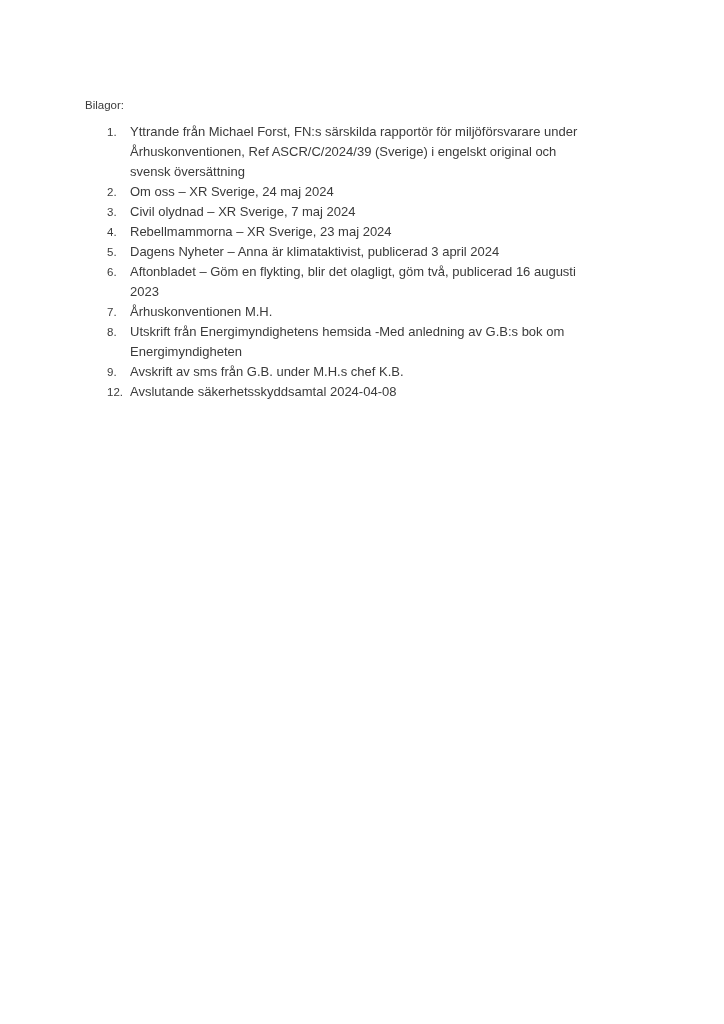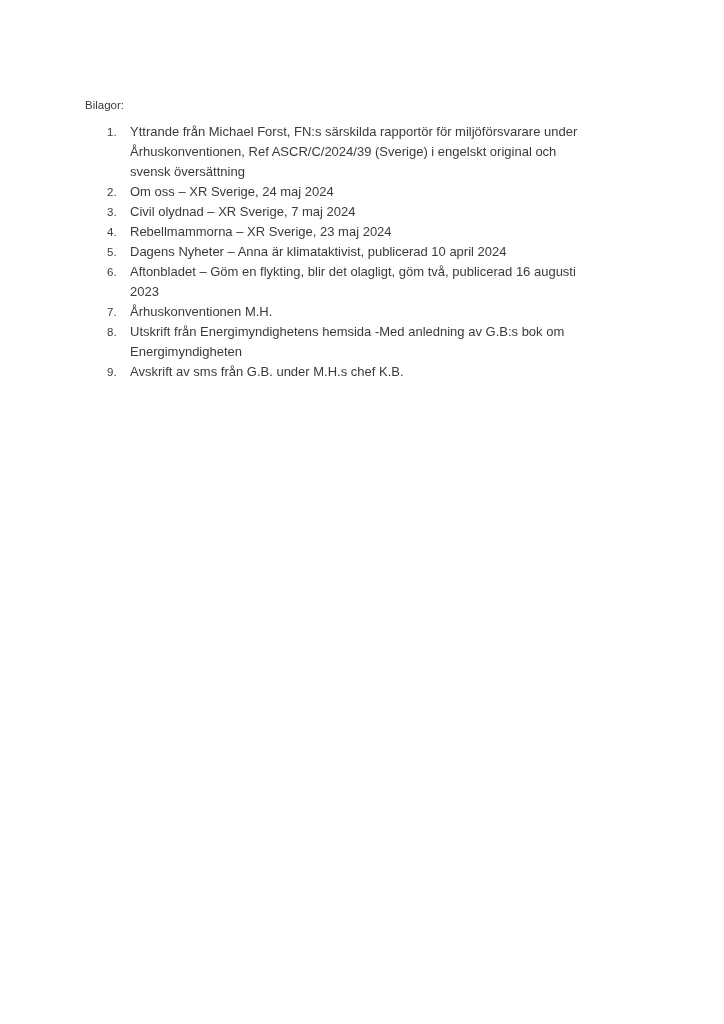--- a/index.html
+++ b/index.html
@@ -91,21 +91,21 @@
     <span class="txt">Civil olydnad – XR Sverige, 7 maj 2024</span>
   </div>
 
   <div class="item">
     <span class="num">4.</span>
     <span class="txt">Rebellmammorna – XR Sverige, 23 maj 2024</span>
   </div>
 
   <div class="item">
     <span class="num">5.</span>
-    <span class="txt">Dagens Nyheter – Anna är klimataktivist, publicerad 10 april 2024</span>
+    <span class="txt">Dagens Nyheter – Anna är klimataktivist, publicerad 3 april 2024</span>
   </div>
 
   <div class="item">
     <span class="num">6.</span>
     <span class="txt">Aftonbladet – Göm en flykting, blir det olagligt, göm två, publicerad 16 augusti 2023</span>
   </div>
 
   <div class="item">
     <span class="num">7.</span>
     <span class="txt">Århuskonventionen M.H.</span>
@@ -116,20 +116,24 @@
     <span class="txt">Utskrift från Energimyndighetens hemsida -Med anledning av G.B:s bok om Energimyndigheten</span>
   </div>
 
   <div class="item">
     <span class="num">9.</span>
     <span class="txt">Avskrift av sms från G.B. under M.H.s chef K.B.</span>
   </div>
 
 
 
+  <div class="item">
+    <span class="num">12.</span>
+    <span class="txt">Avslutande säkerhetsskyddsamtal 2024-04-08</span>
+  </div>
 </div>
   </div>
 
   <div class="footer-pagenum">Sida 16</div>
 
   <div class="footer-rule"></div>
 
 </div>
 
 </body></html>

